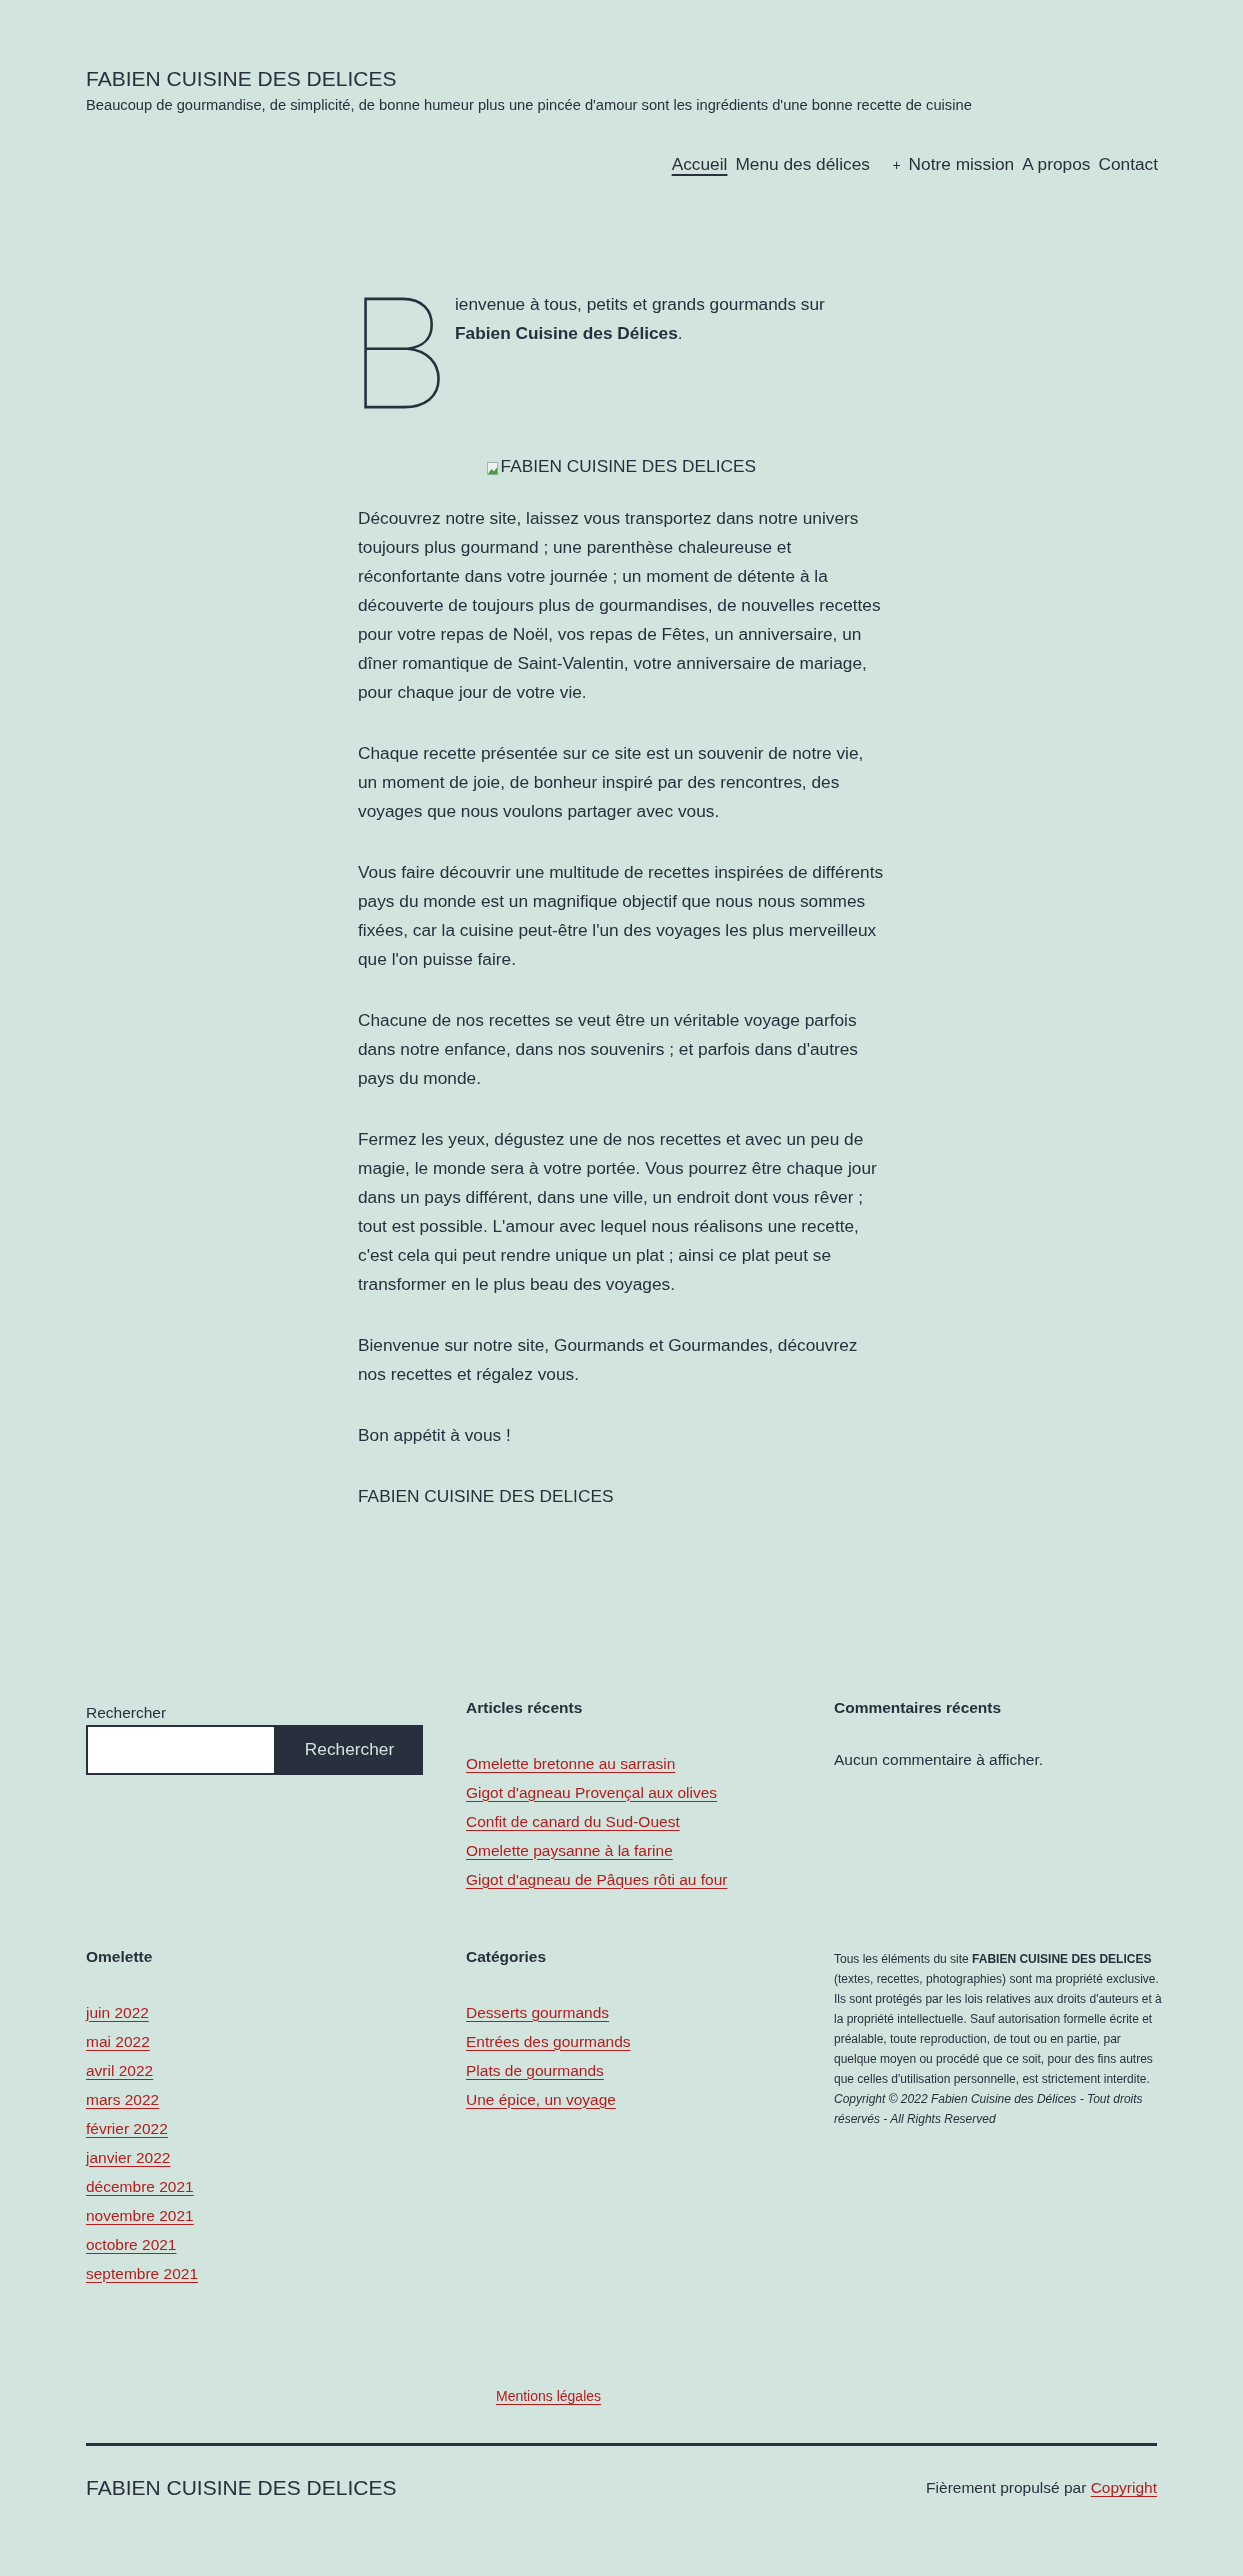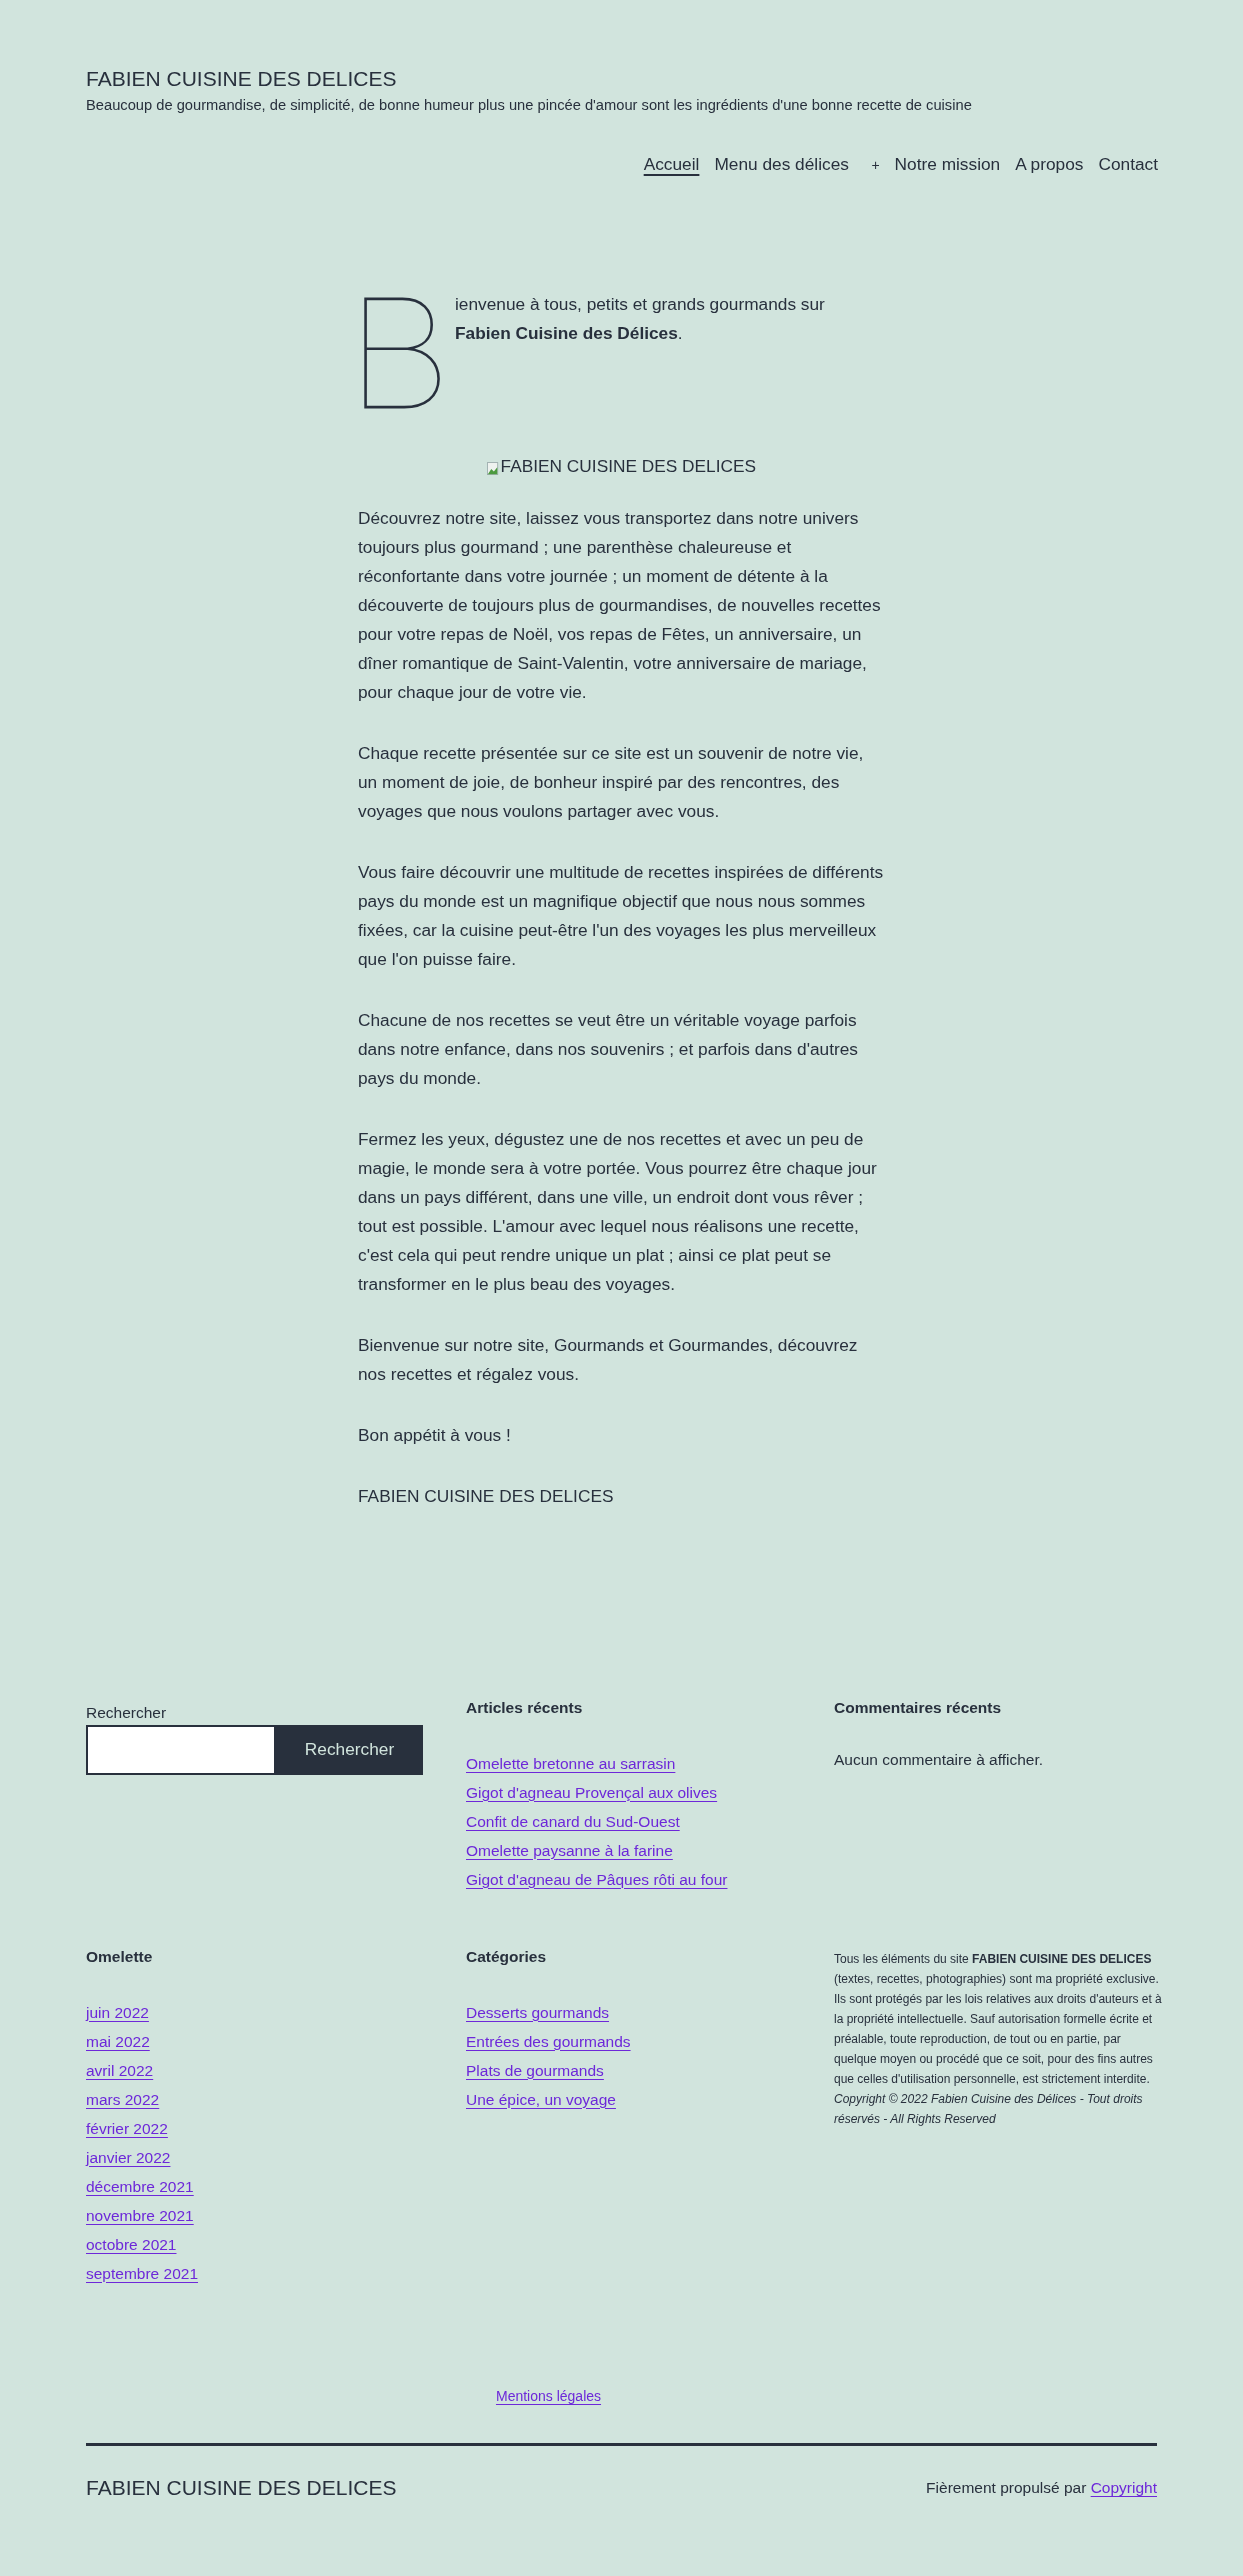--- a/index.html
+++ b/index.html
@@ -4,28 +4,28 @@
   <style>
     * { box-sizing: border-box; margin: 0; padding: 0; }
     html, body { background: #d1e4dd; }
     body {
       width: 1244px;
       min-height: 2576px;
       color: #28303d;
       font-family: "Liberation Sans", "DejaVu Sans", sans-serif;
       position: relative;
     }
-    a { color: #6d28d9; text-decoration: underline; text-underline-offset: 2.6px; text-decoration-thickness: 0.9px; }
+    a { color: #b91c1c; text-decoration: underline; text-underline-offset: 2.6px; text-decoration-thickness: 0.9px; }
 
     
     .site-header { position: absolute; left: 86px; top: 66px; width: 1071px; }
     .site-title { font-size: 21px; font-weight: 400; letter-spacing: 0; line-height: 26px; }
     .site-desc { font-size: 14.7px; margin-top: 3.5px; line-height: 19px; }
     .nav { position: absolute; right: 86px; top: 154px; display: flex; align-items: center; font-size: 17.3px; }
-    .nav .item { margin-left: 15px; text-decoration: none; color: #28303d; }
+    .nav .item { margin-left: 8px; text-decoration: none; color: #28303d; }
     .nav .item.active { text-decoration: underline; text-underline-offset: 4.3px; text-decoration-thickness: 1.7px; }
     .nav .plus { margin-left: 22.5px; font-size: 14px; cursor: pointer; }
     .nav .first { margin-left: 0; }
 
     
     .content { position: absolute; left: 358px; top: 290px; width: 527px; font-size: 17.3px; line-height: 29px; }
     .dropcap-wrap { position: relative; min-height: 130px; }
     .dropcap { position: absolute; left: 0; top: -8.6px; font-size: 138px; line-height: 130px; font-weight: 100; font-family: "DejaVu Sans", sans-serif; transform: scaleX(0.85); transform-origin: left; -webkit-text-stroke: 0; color: transparent; }
     .dropcap-svg { position: absolute; left: 5.2px; top: 7px; }
     .intro { padding-left: 97px; font-size: 17.3px; line-height: 29px; }

